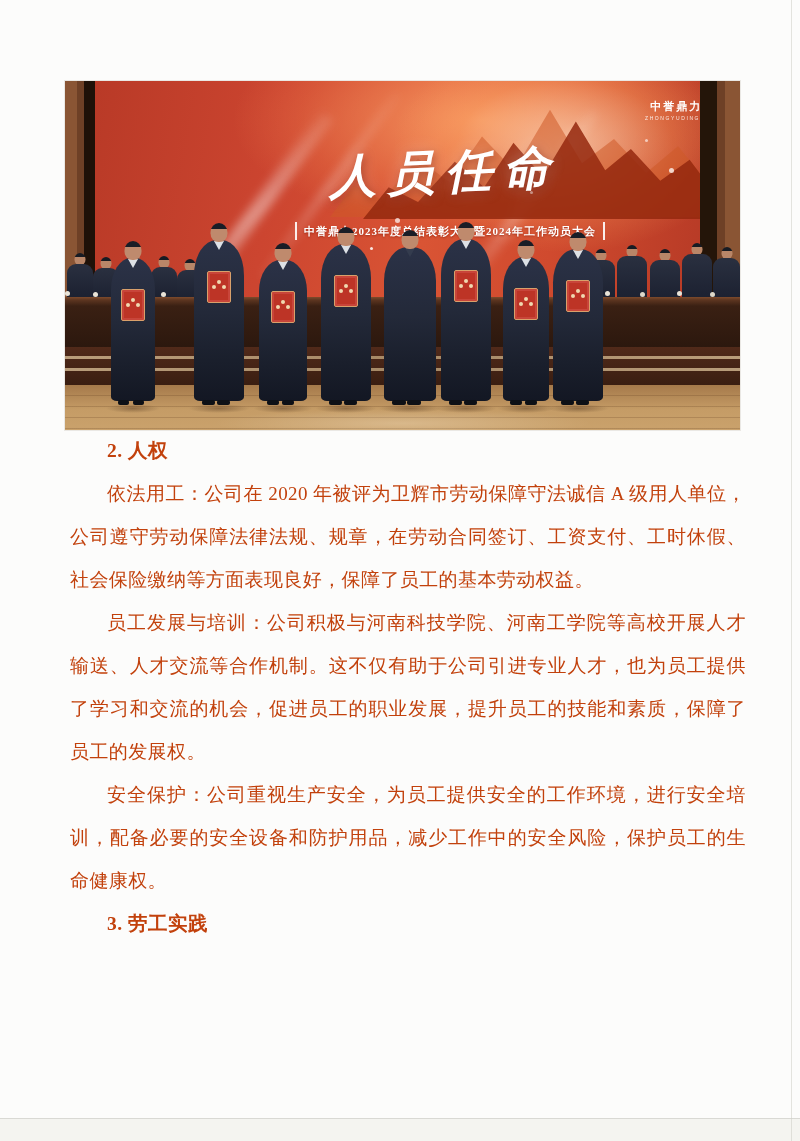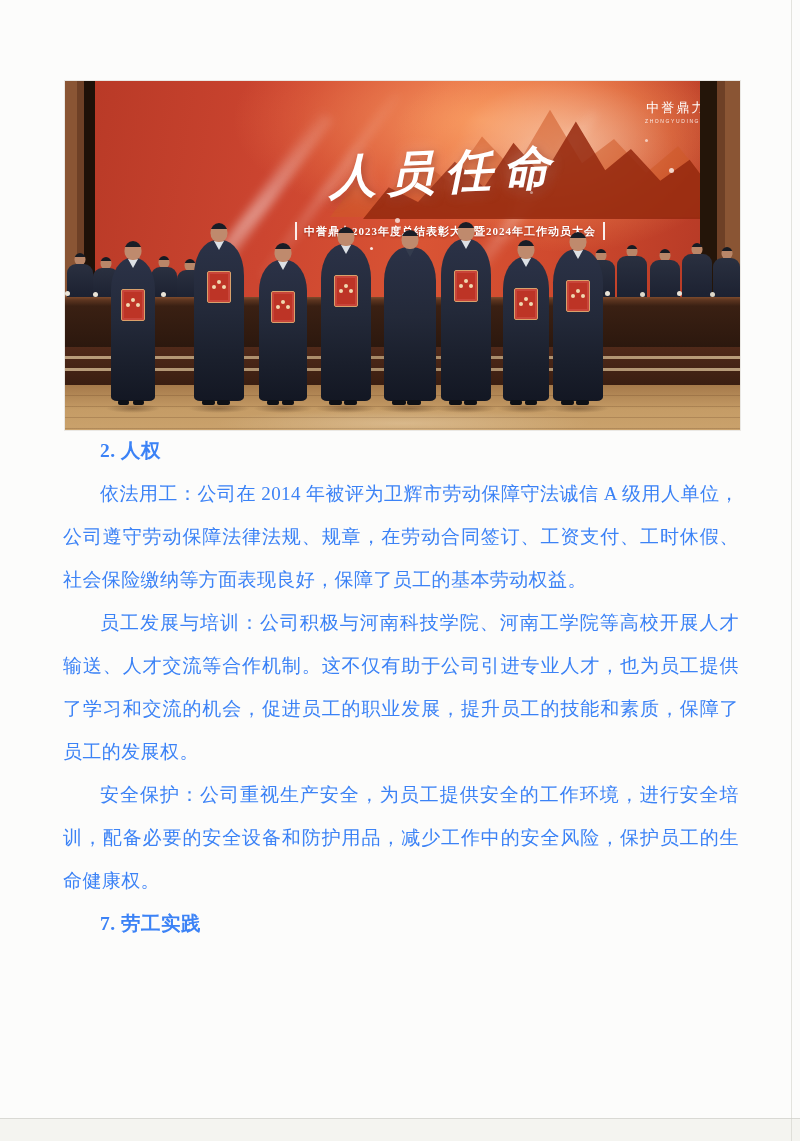--- a/index.html
+++ b/index.html
@@ -39,21 +39,21 @@
     clip-path:polygon(0 100%,7% 70%,15% 84%,25% 46%,33% 70%,41% 28%,49% 60%,58% 8%,66% 54%,73% 34%,81% 64%,89% 44%,95% 72%,100% 58%,100% 100%);}
   .title{position:absolute;left:205px;top:60px;width:290px;text-align:center;color:#ffffff;
          font-size:47px;font-weight:700;font-style:italic;letter-spacing:11px;white-space:nowrap;
          transform:rotate(-2.5deg);
          text-shadow:2px 3px 8px rgba(130,25,5,.55),0 0 16px rgba(255,255,255,.35);}
   .banner{position:absolute;left:200px;top:141px;width:292px;height:18px;display:flex;align-items:center;
           justify-content:center;color:#fff;font-size:11px;font-weight:700;letter-spacing:1px;white-space:nowrap;
           overflow:hidden;border-left:2px solid rgba(255,255,255,.9);border-right:2px solid rgba(255,255,255,.9);
           padding:0 7px;text-shadow:0 1px 2px rgba(140,30,10,.7);}
   .logo{position:absolute;left:550px;top:18px;text-align:center;color:#fff;}
-  .logo-text{font-size:13px;font-weight:400;letter-spacing:2px;font-family:"Liberation Sans","DejaVu Sans",sans-serif;}
+  .logo-text{font-size:11px;font-weight:700;letter-spacing:2px;font-family:"Liberation Sans","DejaVu Sans",sans-serif;}
   .logo-sub{font-size:5px;letter-spacing:1.6px;opacity:.85;margin-top:1px;font-family:"Liberation Sans","DejaVu Sans",sans-serif;}
 
   .seated{position:absolute;}
   .seated::before{content:"";position:absolute;left:50%;top:0;transform:translateX(-50%);width:11px;height:12px;
         border-radius:50% 50% 46% 46%;background:linear-gradient(#171b23 0 32%,#b98668 32%);}
   .seated::after{content:"";position:absolute;left:0;right:0;top:11px;bottom:0;
         background:linear-gradient(#2a3040,#1b2030);border-radius:9px 9px 0 0;}
   .desk{position:absolute;left:0;top:216px;width:675px;height:50px;
         background:linear-gradient(180deg,#7d4b2c 0,#5d3520 3px,#3a2013 9px,#2c180e 100%);}
   .cups{position:absolute;left:0;top:210px;width:5px;height:5px;border-radius:50%;background:#e9e4d8;
@@ -84,22 +84,22 @@
   .p-shadow{position:absolute;bottom:-8px;left:-12%;width:124%;height:9px;
         background:radial-gradient(ellipse,rgba(45,22,8,.35),transparent 70%);}
   .p-folder{position:absolute;top:48px;left:50%;transform:translateX(-50%);width:22px;height:30px;
         background:#bd3426;border:1px solid #d9a06b;border-radius:2px;
         box-shadow:inset 0 0 0 2px #c8453a;}
   .p-folder::before{content:"";position:absolute;left:50%;top:8px;transform:translateX(-50%);
         width:4px;height:4px;border-radius:50%;background:#f0d9b0;
         box-shadow:-5px 5px 0 #f0d9b0,5px 5px 0 #f0d9b0;}
 
   
-  .doc{position:absolute;left:63px;top:429px;width:676px;font-size:19px;line-height:43px;
-       color:#3b82f6;text-align:justify;letter-spacing:.4px;}
+  .doc{position:absolute;left:70px;top:429px;width:676px;font-size:19px;line-height:43px;
+       color:#c2410c;text-align:justify;letter-spacing:.4px;}
   .doc h2,.doc p{margin:0;text-indent:37px;}
   .doc h2{font-size:19.5px;font-weight:700;letter-spacing:.5px;}
 </style>
 </head>
 <body>
 
 <div class="page">
 
   <div class="photo">
     <div class="screen">
@@ -187,22 +187,22 @@
         <div class="p-shadow"></div>
         <div class="p-body"></div>
         <div class="p-head"></div>
         <div class="p-folder"></div>
       </div>
     </div>
   </div>
 
   <div class="doc">
     <h2>2. 人权</h2>
-    <p>依法用工：公司在 2014 年被评为卫辉市劳动保障守法诚信 A 级用人单位，公司遵守劳动保障法律法规、规章，在劳动合同签订、工资支付、工时休假、社会保险缴纳等方面表现良好，保障了员工的基本劳动权益。</p>
+    <p>依法用工：公司在 2020 年被评为卫辉市劳动保障守法诚信 A 级用人单位，公司遵守劳动保障法律法规、规章，在劳动合同签订、工资支付、工时休假、社会保险缴纳等方面表现良好，保障了员工的基本劳动权益。</p>
     <p>员工发展与培训：公司积极与河南科技学院、河南工学院等高校开展人才输送、人才交流等合作机制。这不仅有助于公司引进专业人才，也为员工提供了学习和交流的机会，促进员工的职业发展，提升员工的技能和素质，保障了员工的发展权。</p>
     <p>安全保护：公司重视生产安全，为员工提供安全的工作环境，进行安全培训，配备必要的安全设备和防护用品，减少工作中的安全风险，保护员工的生命健康权。</p>
-    <h2>7. 劳工实践</h2>
+    <h2>3. 劳工实践</h2>
   </div>
 
   <div class="scan-line-bottom"></div>
   <div class="scan-band-bottom"></div>
   <div class="scan-line-right"></div>
 </div>
 
 </body></html>

